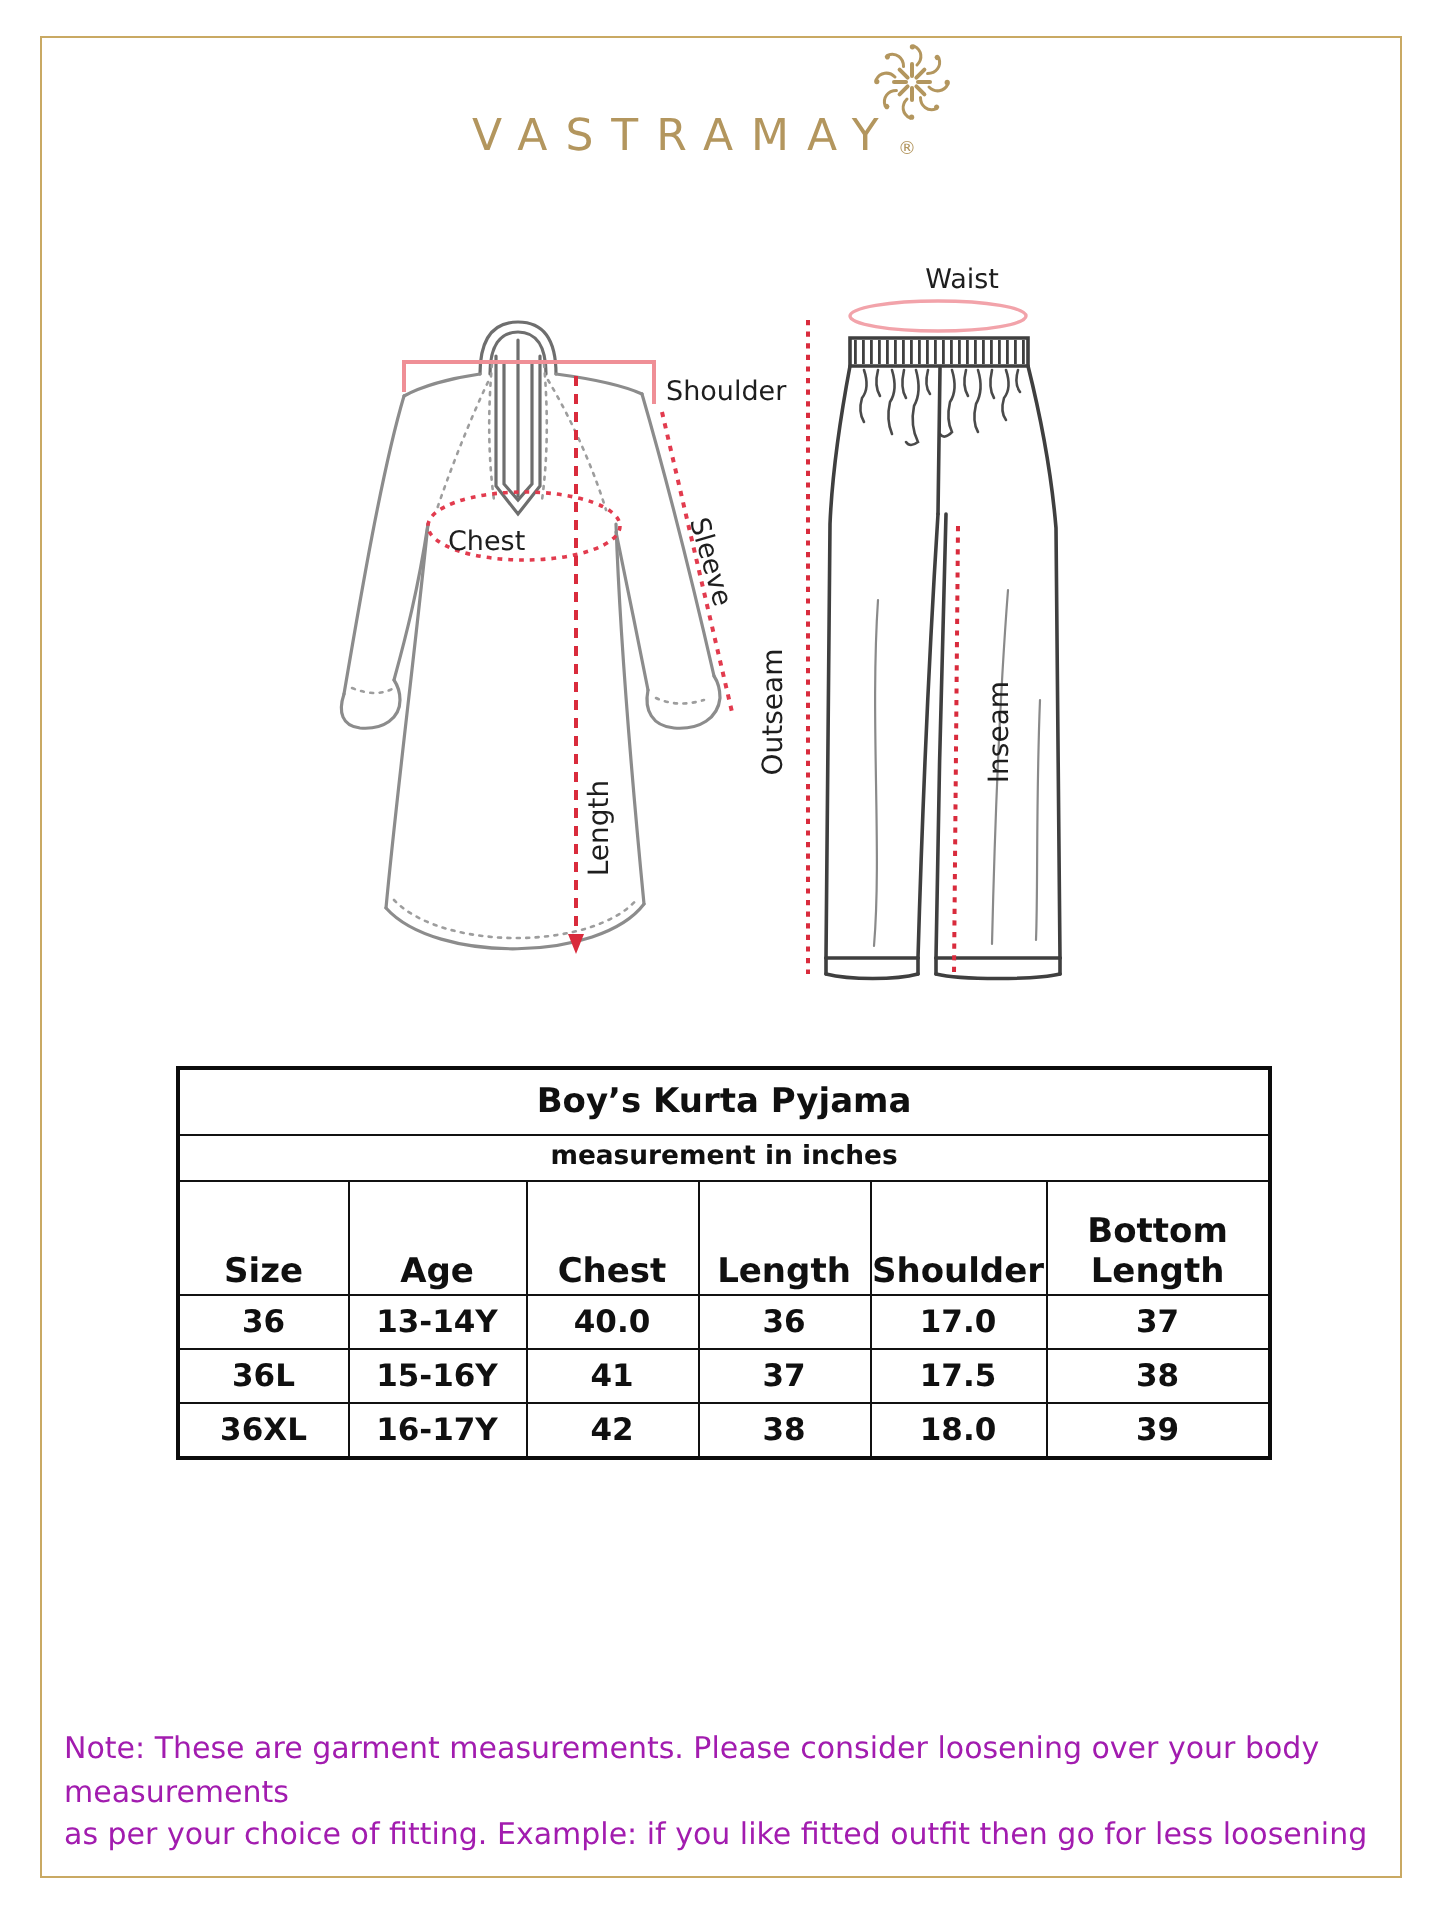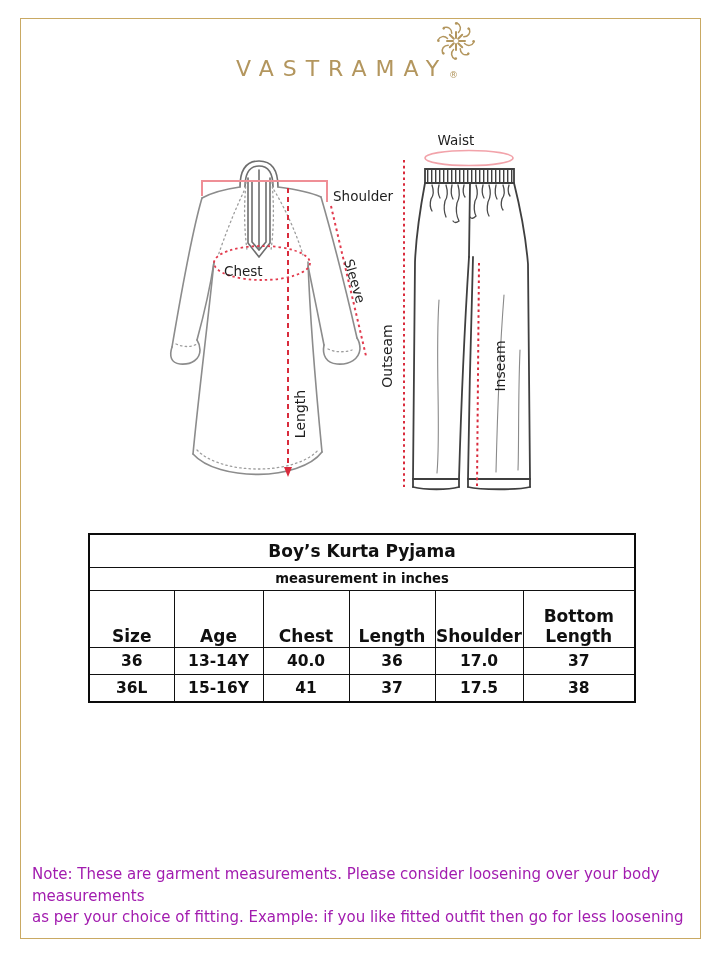--- a/index.html
+++ b/index.html
@@ -15,21 +15,21 @@
   .brand-wordmark {
     position:absolute; left:236px; top:56px;
     font-size:22px; font-weight:400; letter-spacing:9px; color:#b3965e;
     white-space:nowrap;
   }
   .ornament { position:absolute; left:435px; top:20px; width:42px; height:42px; }
   .registered { position:absolute; left:449px; top:70px; font-size:9px; color:#b3965e; }
   
   .dlabel { position:absolute; color:#1e1e1e; font-size:13.5px; white-space:nowrap; }
   .dlabel.rot-ccw { transform:rotate(-90deg); }
-  .lab-waist    { left:433px; top:132px; width:46px; text-align:center; }
+  .lab-waist    { left:458px; top:132px; width:46px; text-align:center; }
   .lab-shoulder { left:333px; top:188px; }
   .lab-chest    { left:224px; top:263px; }
   .lab-sleeve   { left:323px; top:273px; width:64px; text-align:center; transform:rotate(74deg); }
   .lab-length   { left:269px; top:406px; width:62px; text-align:center; font-size:14px; }
   .lab-outseam  { left:349px; top:348px; width:76px; text-align:center; font-size:14px; }
   .lab-inseam   { left:466px; top:358px; width:68px; text-align:center; font-size:14px; }
   .diagram-svg { position:absolute; left:0; top:0; pointer-events:none; }
   
   .size-table-wrap { position:absolute; left:88px; top:533px; }
   table.size-table { border-collapse:collapse; table-layout:fixed; width:546px; color:#101010; }
@@ -202,20 +202,28 @@
         <td>37</td>
       </tr>
       <tr class="t-row">
         <td>36L</td>
         <td>15-16Y</td>
         <td>41</td>
         <td>37</td>
         <td>17.5</td>
         <td>38</td>
       </tr>
+      <tr class="t-row">
+        <td>36XL</td>
+        <td>16-17Y</td>
+        <td>42</td>
+        <td>38</td>
+        <td>18.0</td>
+        <td>39</td>
+      </tr>
     </tbody>
       </table>
   </div>
 
   <div class="note-block">
     <div>Note: These are garment measurements. Please consider loosening over your body measurements</div>
     <div>as per your choice of fitting. Example: if you like fitted outfit then go for less loosening</div>
   </div>
 
 </div>

